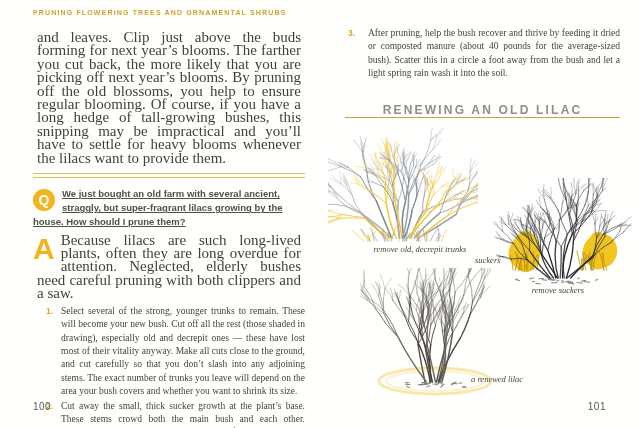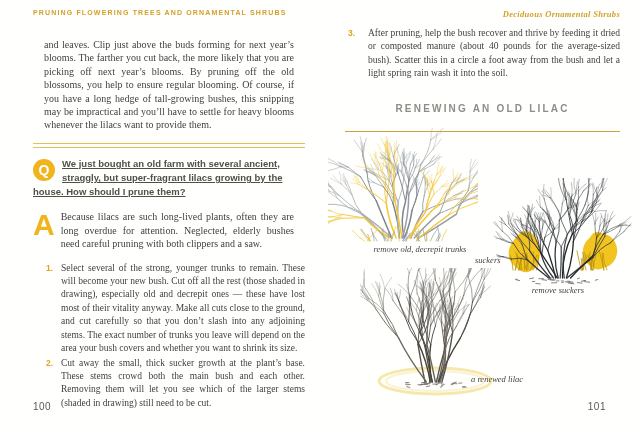--- a/index.html
+++ b/index.html
@@ -16,21 +16,21 @@
     position:absolute;top:9px;left:0;width:100%;
     font-family:"Liberation Sans",sans-serif;font-weight:bold;
     font-size:7px;letter-spacing:1.15px;color:#d3a02c;white-space:nowrap;
   }
   .running-head.rh-right{
     font-family:"Liberation Serif",serif;font-style:italic;font-weight:bold;
     font-size:8.5px;letter-spacing:0.3px;text-align:right;
   }
 
   .flow{position:absolute;top:27px;left:0;width:272px}
-  .body{font-size:10px;line-height:13.4px;text-align:justify;margin:11px}
+  .body{font-size:15px;line-height:13.4px;text-align:justify;margin:4px}
   .double-rule{height:3px;border-top:1px solid #e2c257;border-bottom:1px solid #e2c257;margin:8px 0 9px 0}
 
   .qa{margin:0 0 4px 0;overflow:visible}
   .q-badge{
     float:left;width:22px;height:22px;border-radius:50%;
     background:#f0b41e;color:#ffffff;text-align:center;
     font-family:"Liberation Sans",sans-serif;font-weight:bold;
     font-size:14px;line-height:22px;margin:2px 7px 2px 0;
   }
   .q-text{
@@ -59,24 +59,24 @@
 
   .page-number{
     position:absolute;bottom:16px;
     font-family:"Liberation Sans",sans-serif;font-size:10px;color:#5a5953;letter-spacing:0.5px;
   }
   .pn-left{left:0}
   .pn-right{right:14px}
 
   .fig-title{
     position:absolute;left:345px;top:103px;width:275px;
-    text-align:center;padding-bottom:17px;
+    text-align:center;padding-bottom:0;
     border-bottom:1px solid #cfa13a;
     font-family:"Liberation Sans",sans-serif;font-weight:bold;
-    font-size:10px;letter-spacing:2.2px;color:#8e8d87;
+    font-size:12px;letter-spacing:2.2px;color:#8e8d87;
   }
 
   .figure{position:absolute;left:325px;top:125px;width:315px;height:290px}
   .bush{position:absolute}
   .bush-old{left:3px;top:3px}
   .bush-suckers{left:163px;top:53px}
   .bush-renewed{left:35px;top:143px}
   .caption{
     position:absolute;font-style:italic;font-size:8.5px;color:#45443f;
     font-family:"Liberation Serif",serif;white-space:nowrap;text-align:center;
@@ -117,21 +117,20 @@
         <span class="step-num">2.</span>
         <p class="step-text">Cut away the small, thick sucker growth at the plant’s base. These stems crowd both the main bush and each other. Removing them will let you see which of the larger stems (shaded in drawing) still need to be cut.</p>
       </div>
     </div>
   </div>
 
   <div class="page-number pn-left">100</div>
 </div>
 
 <div class="page page-right">
-  <div class="running-head rh-right">Deciduous Ornamental Shrubs</div>
 
   <div class="flow-r">
     <div class="step step-r" style="margin-left:0">
       <span class="step-num">3.</span>
       <p class="step-text">After pruning, help the bush recover and thrive by feeding it dried or composted manure (about 40 pounds for the average-sized bush). Scatter this in a circle a foot away from the bush and let a light spring rain wash it into the soil.</p>
     </div>
   </div>
 
   <div class="page-number pn-right">101</div>
 </div>

